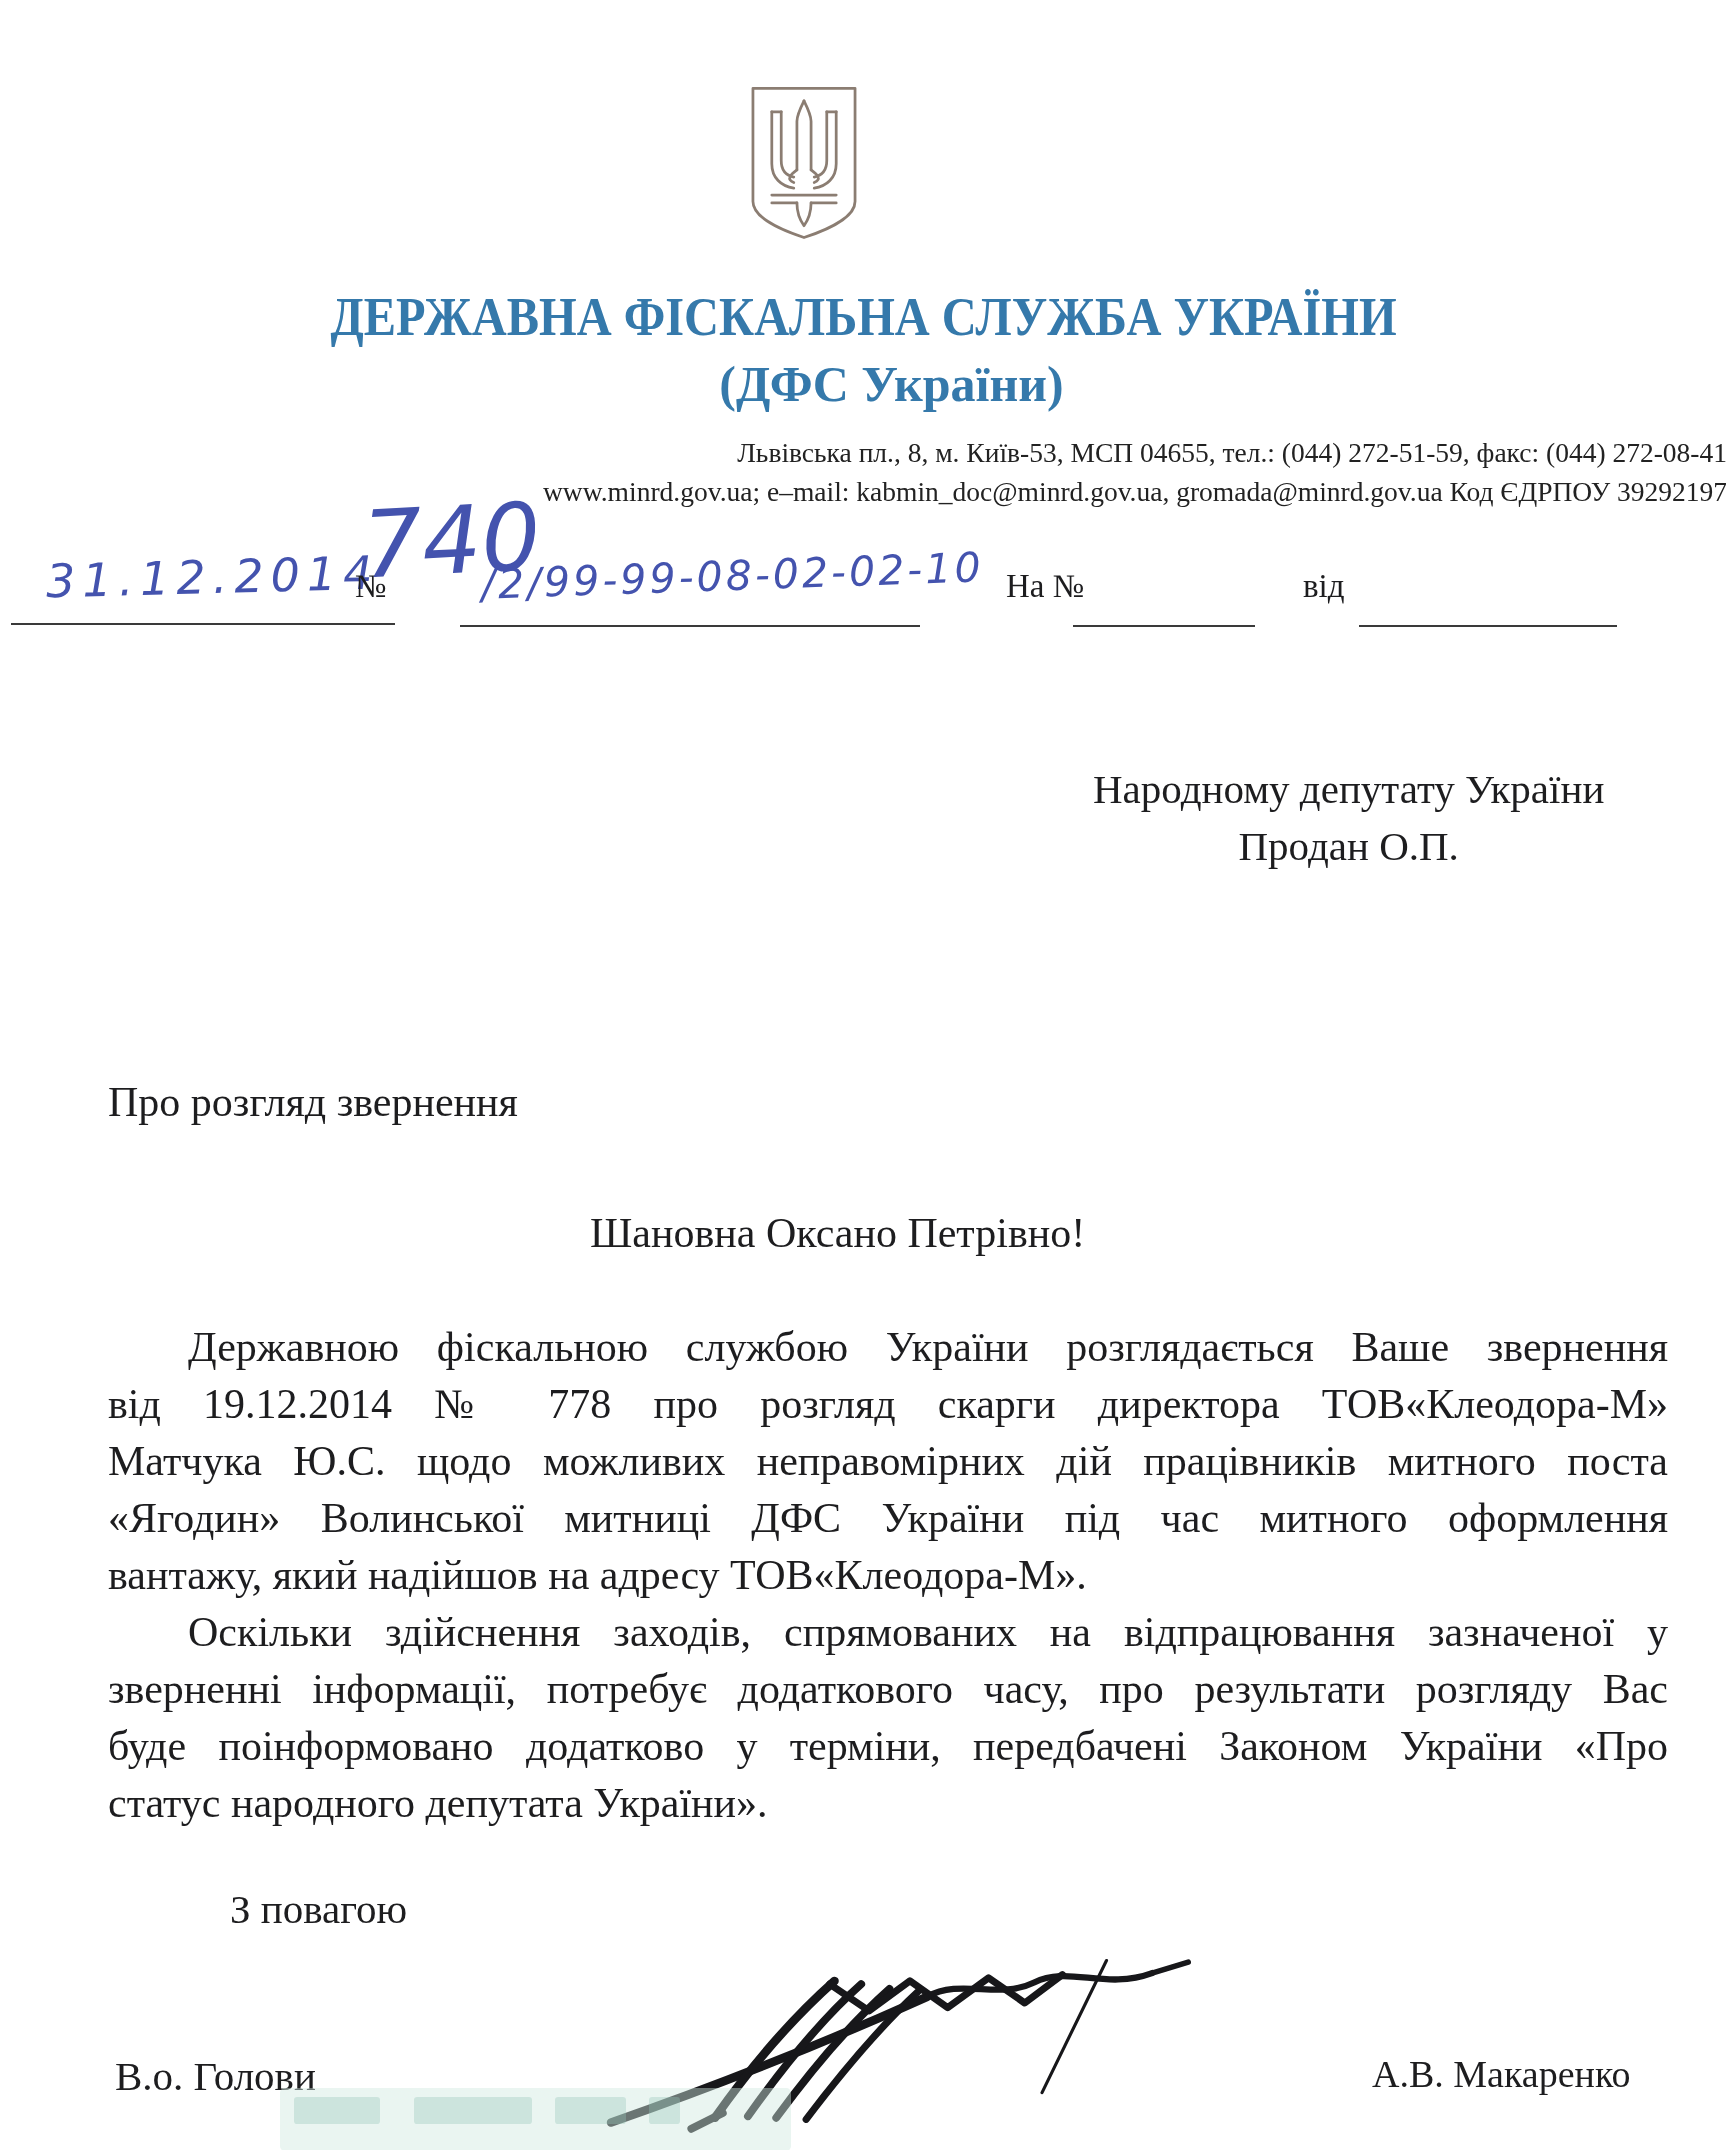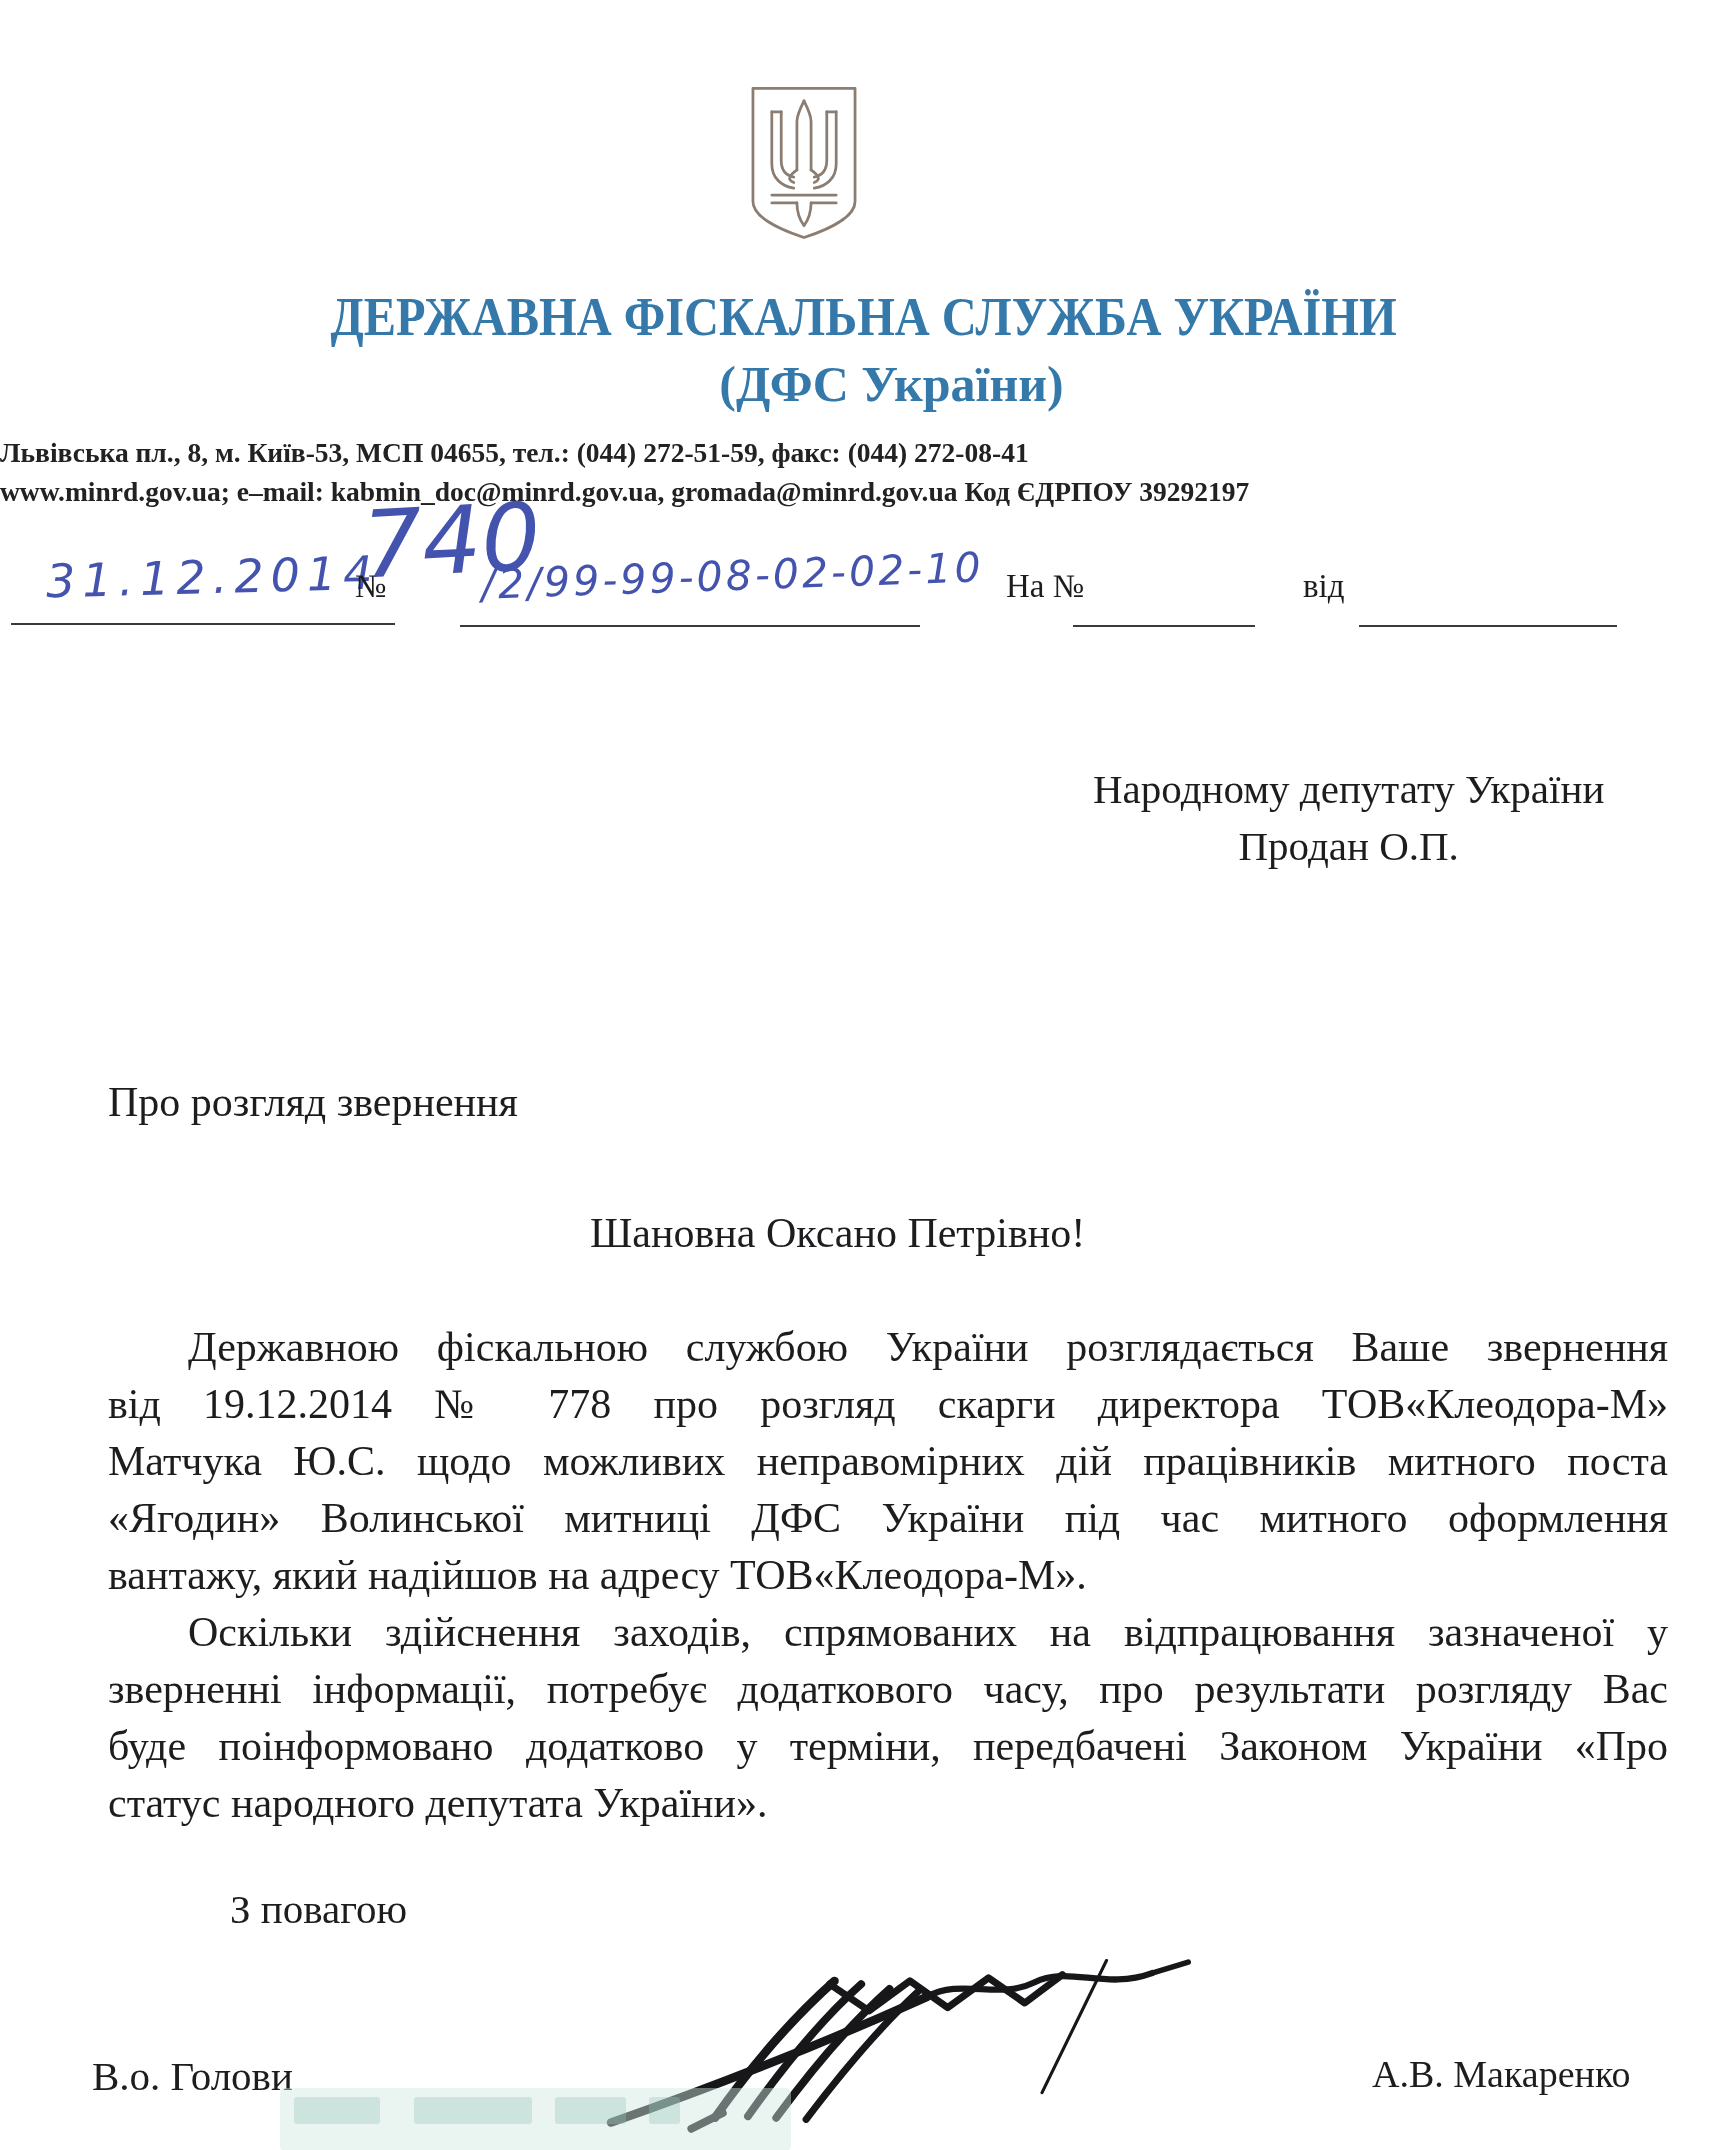--- a/index.html
+++ b/index.html
@@ -23,21 +23,21 @@
     transform: scaleX(0.88);
     white-space: nowrap;
   }
   .org-abbr {
     left: 0; top: 355px; width: 1727px;
     text-align: center;
     font-size: 50px; font-weight: bold;
     color: var(--title-blue, #3579ab);
     padding-left: 28px;
   }
-  .addr { left: 0; width: 1727px; text-align: left; font-size: 27.5px; color: #222; font-weight: bold; }
+  .addr { left: 0; width: 1727px; text-align: right; font-size: 27.5px; color: #222; }
   .addr1 { top: 437px; }
   .addr2 { top: 476px; }
 
   
   .hand {
     font-family: "DejaVu Sans", sans-serif;
     font-style: italic;
     color: var(--ink-blue, #4453ae);
     white-space: nowrap;
   }
@@ -58,21 +58,21 @@
 
   
   .body-block { left: 108px; top: 1319px; width: 1560px; font-size: 42px; }
   .body-line { line-height: 57px; height: 57px; white-space: normal; }
   .jl { text-align: justify; text-align-last: justify; }
   .left { text-align: left; }
   .ind { text-indent: 80px; }
 
   
   .valediction { left: 230px; top: 1885px; font-size: 41px; }
-  .signer-title { left: 92px; top: 2052px; font-size: 41px; }
+  .signer-title { left: 115px; top: 2052px; font-size: 41px; }
   .signer-name { left: 1372px; top: 2052px; font-size: 38px; }
   .signature { left: 597px; top: 1943px; width: 629px; height: 197px; }
 
   
   .stamp-artifact {
     left: 280px; top: 2088px; width: 511px; height: 63px;
     background: rgba(208, 232, 224, 0.45);
     border-radius: 4.7px;
   }
   .stamp-artifact .blob {

